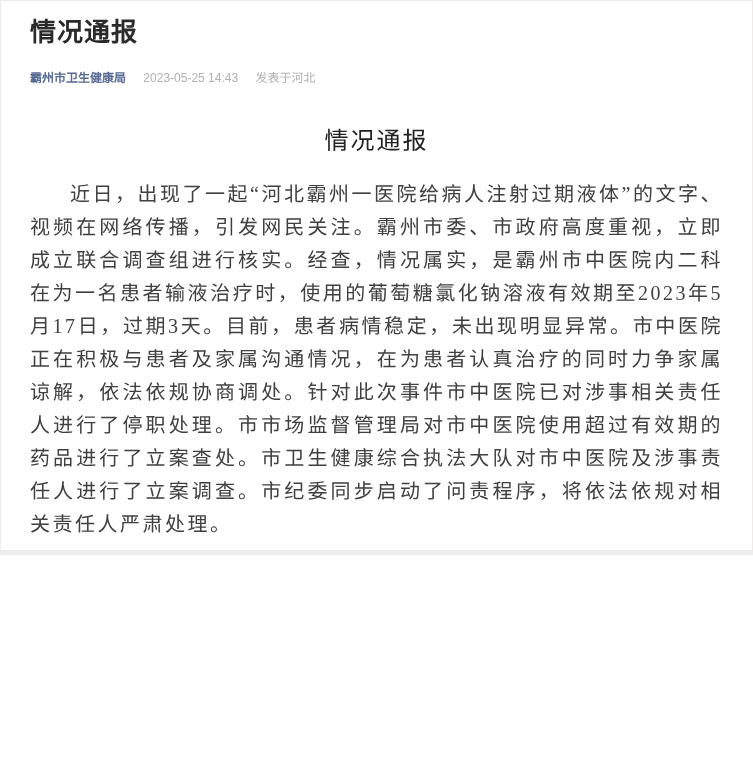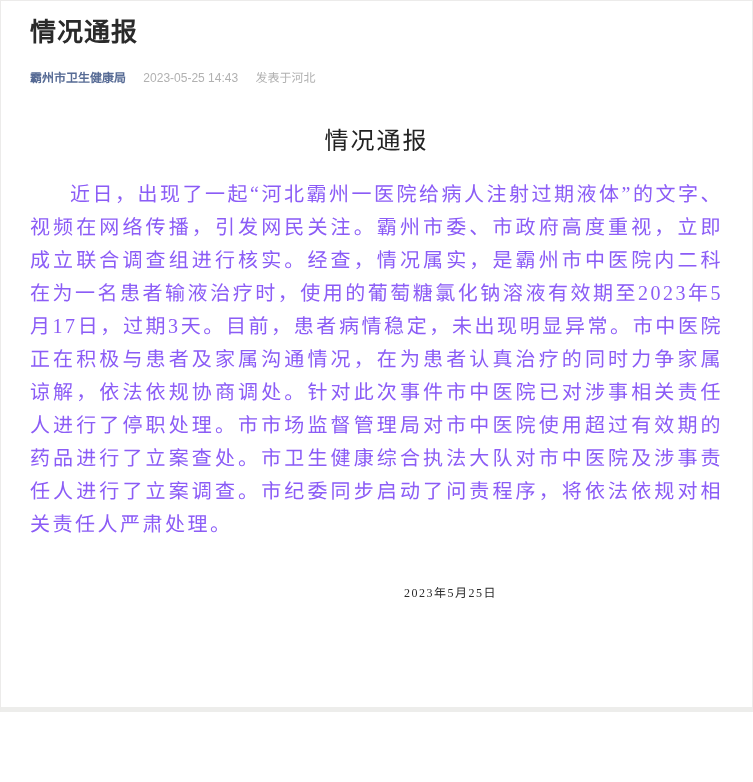--- a/index.html
+++ b/index.html
@@ -3,21 +3,21 @@
 <meta charset="utf-8">
 <style>
   html, body {
     margin: 0;
     padding: 0;
     background: #ffffff;
   }
   .page {
     position: relative;
     width: 753px;
-    height: 712px;
+    height: 555px;
     box-sizing: border-box;
     background: #ffffff;
     border-top: 1px solid #ecebea;
     border-left: 1px solid #ecebea;
     border-right: 1px solid #ecebea;
     border-bottom: 5px solid #ededeb;
     padding: 14px 29px 0 29px;
     overflow: hidden;
     font-family: "Liberation Sans", "DejaVu Sans", sans-serif;
   }
@@ -57,21 +57,21 @@
     color: #222222;
     letter-spacing: 2px;
     font-family: "Liberation Sans", "DejaVu Sans", sans-serif;
   }
   .para {
     margin: 0;
     font-family: "Liberation Serif", "DejaVu Serif", serif;
     font-size: 20px;
     line-height: 33px;
     letter-spacing: 2.5px;
-    color: #8b5cf6;
+    color: #404040;
     text-align: justify;
     text-indent: 2em;
   }
   .para.first { margin-top: 22px; }
   .para.second { margin-top: 36px; }
   .doc-date {
     margin: 36px 0 0 0;
     padding-left: 374px;
     font-family: "Liberation Serif", "DejaVu Serif", serif;
     font-size: 12px;

